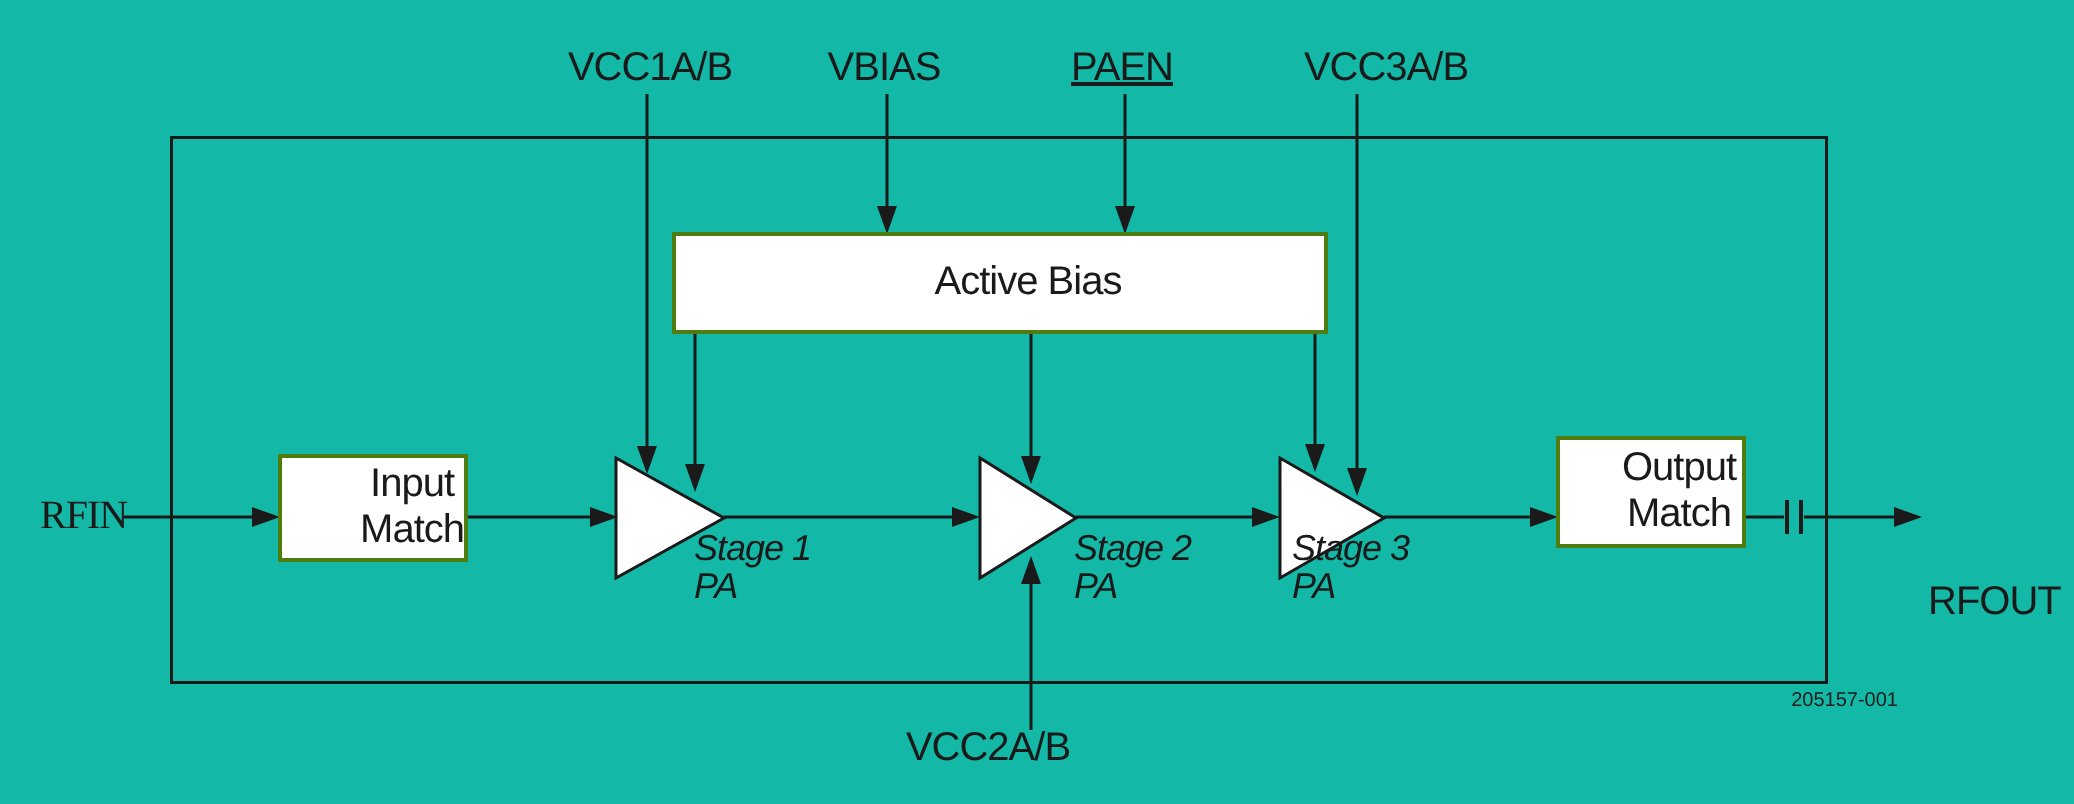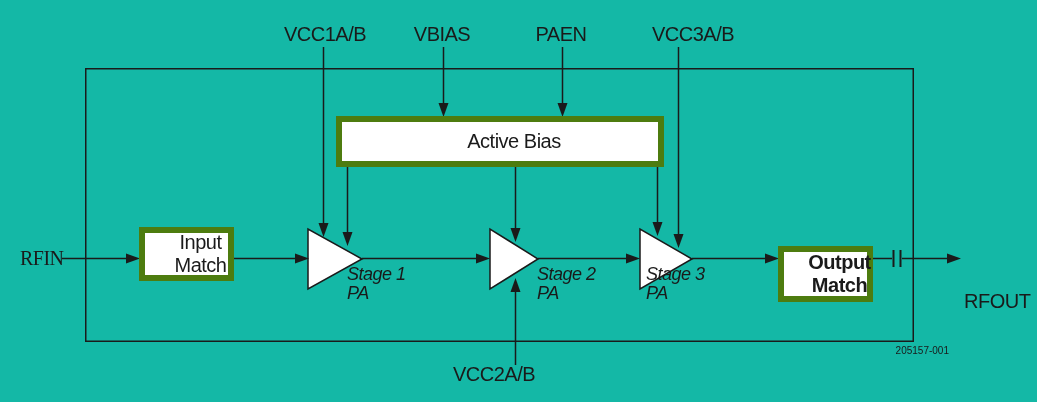--- a/index.html
+++ b/index.html
@@ -7,21 +7,21 @@
     position:relative;width:1037px;height:402px;background:#14b8a6;
     font-family:"Liberation Sans",sans-serif;color:#1a1a1a;overflow:hidden;
   }
   .stage svg{position:absolute;left:0;top:0;}
   .lbl{
     position:absolute;font-size:20px;line-height:20px;letter-spacing:-0.5px;
     white-space:pre;color:#1a1a1a;
   }
   .lbl.center{transform:translateX(-50%);}
   .box{
-    position:absolute;border:6px solid #4d7c0f;background:#ffffff;
+    position:absolute;border:2px solid #4d7c0f;background:#ffffff;
     display:flex;align-items:center;justify-content:center;
     text-align:center;box-sizing:border-box;padding-left:28px;
   }
   .box .bx-label{
     font-size:20px;line-height:23px;letter-spacing:-0.5px;white-space:pre-line;
   }
   .stage-label{
     position:absolute;font-size:18px;line-height:19px;letter-spacing:-0.5px;
     white-space:pre-line;color:#1a1a1a;font-style:italic;
   }
@@ -87,34 +87,34 @@
       <polygon points="347.5,246 342.5,232 352.5,232"></polygon>
       <polygon points="515.5,242 510.5,228 520.5,228"></polygon>
       <polygon points="657.5,236 652.5,222 662.5,222"></polygon>
 
       <polygon points="515.5,278 510.5,292 520.5,292"></polygon>
     </g>
   </svg>
 
   <div class="lbl center" style="left:325px;top:24px;">VCC1A/B</div>
   <div class="lbl center" style="left:442px;top:24px;">VBIAS</div>
-  <div class="lbl center" style="left:561px;top:24px;">PAEN</div>
+  <div class="lbl center" style="left:561px;top:24px;text-decoration:underline;">PAEN</div>
   <div class="lbl center" style="left:693px;top:24px;">VCC3A/B</div>
   <div class="lbl center" style="left:494px;top:364px;">VCC2A/B</div>
   <div class="lbl" style="left:20px;top:248px;font-family:Liberation Serif, serif;">RFIN</div>
   <div class="lbl" style="left:964px;top:248px;margin-top:43px;">RFOUT</div>
 
-  <div class="box" style="left:139px;top:227px;width:95px;height:54px;">
+  <div class="box" style="left:139px;top:227px;width:95px;height:54px;justify-content:flex-end;">
     <span class="bx-label">Input
 Match</span>
   </div>
   <div class="box" style="left:336px;top:116px;width:328px;height:51px;">
     <span class="bx-label">Active Bias</span>
   </div>
-  <div class="box" style="left:778px;top:246px;width:95px;height:56px;font-weight:bold;">
+  <div class="box" style="left:778px;top:218px;width:95px;height:56px;">
     <span class="bx-label">Output
 Match</span>
   </div>
 
   <div class="stage-label" style="left:347px;top:265px;">Stage 1
 PA</div>
   <div class="stage-label" style="left:537px;top:265px;">Stage 2
 PA</div>
   <div class="stage-label" style="left:646px;top:265px;">Stage 3
 PA</div>

